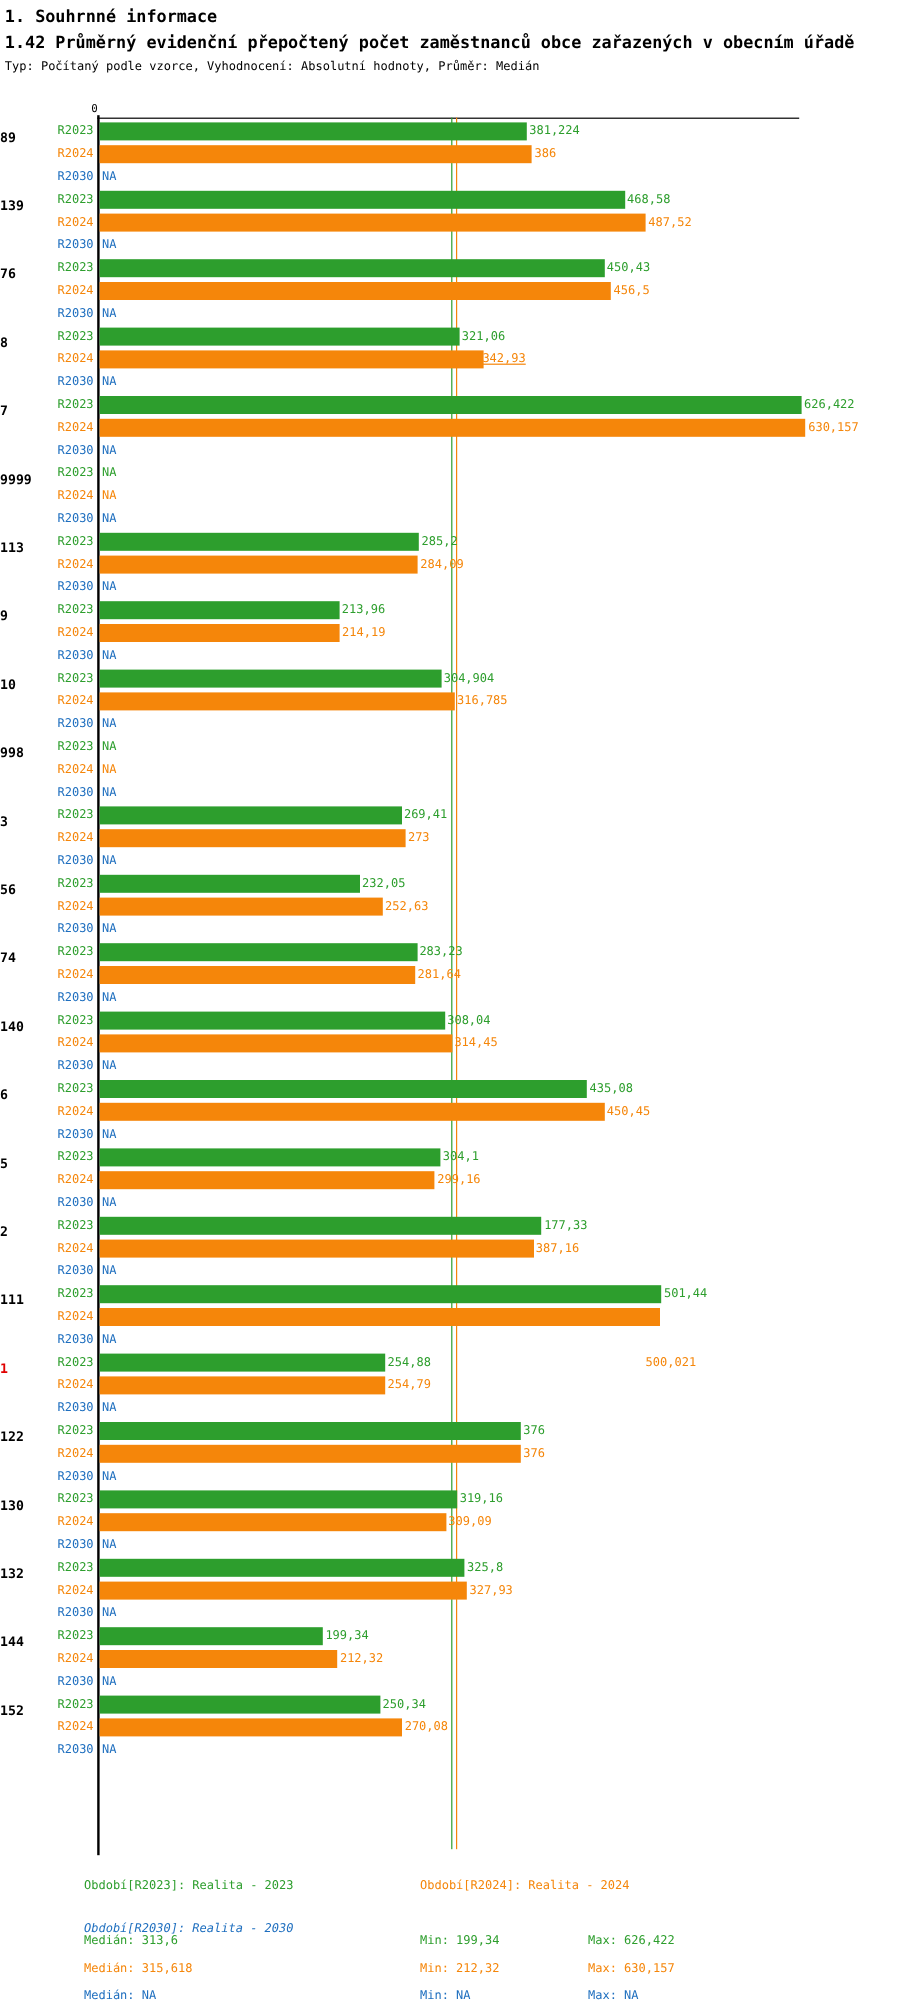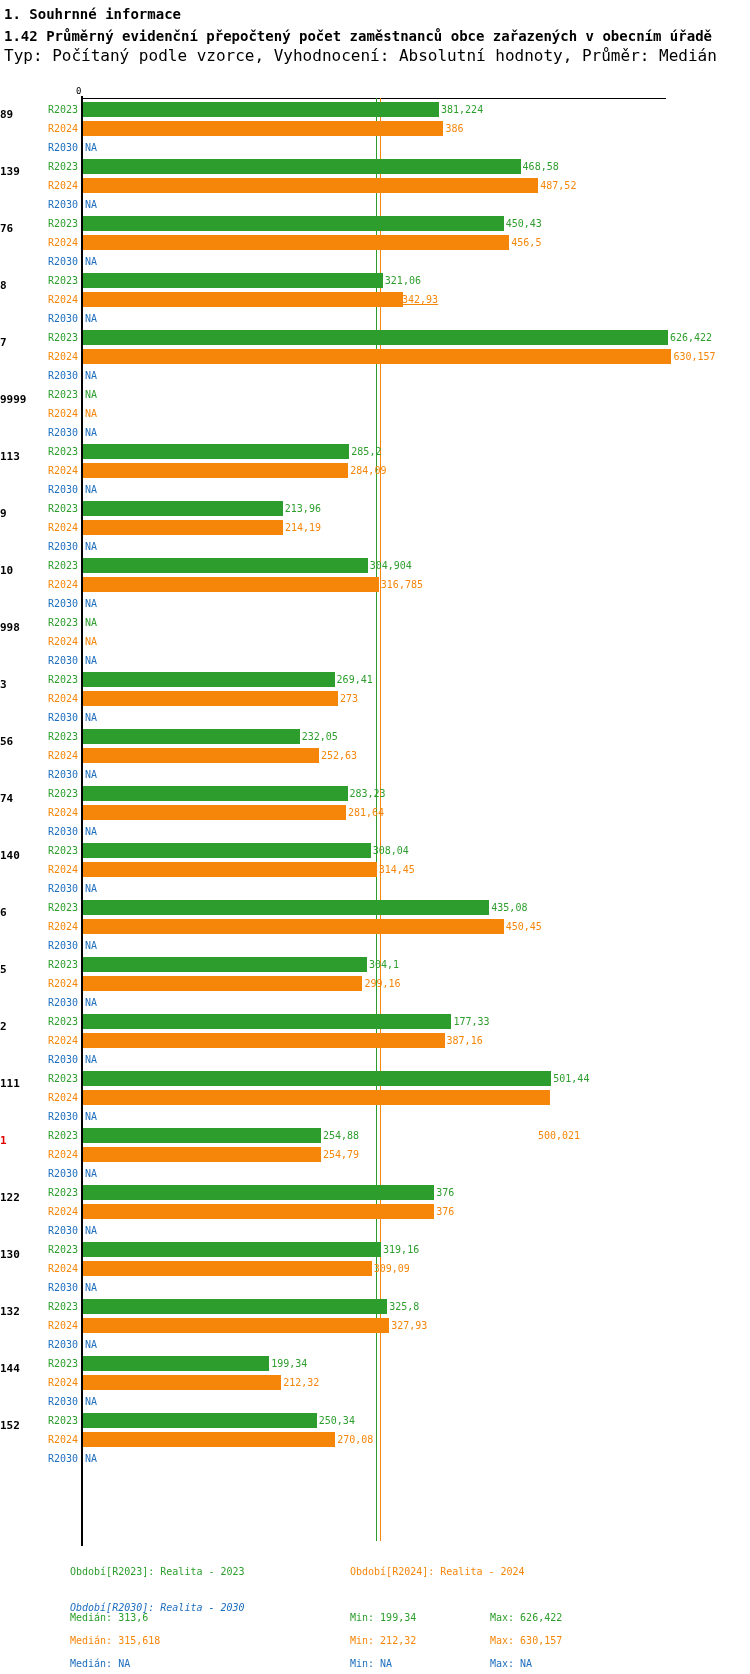--- a/index.html
+++ b/index.html
@@ -31,21 +31,21 @@
   }
   .title-2 {
     font-size: 14px;
     font-weight: bold;
     line-height: 20px;
     margin: 2px 0 0 4px;
     width: 744px;
     word-break: break-all;
   }
   .subtitle {
-    font-size: 16px;
+    font-size: 10px;
     line-height: 14px;
     margin: 3px 0 0 4px;
     white-space: nowrap;
   }
 
   
   #plot {
     position: absolute;
     left: 0;
     top: 86px;

